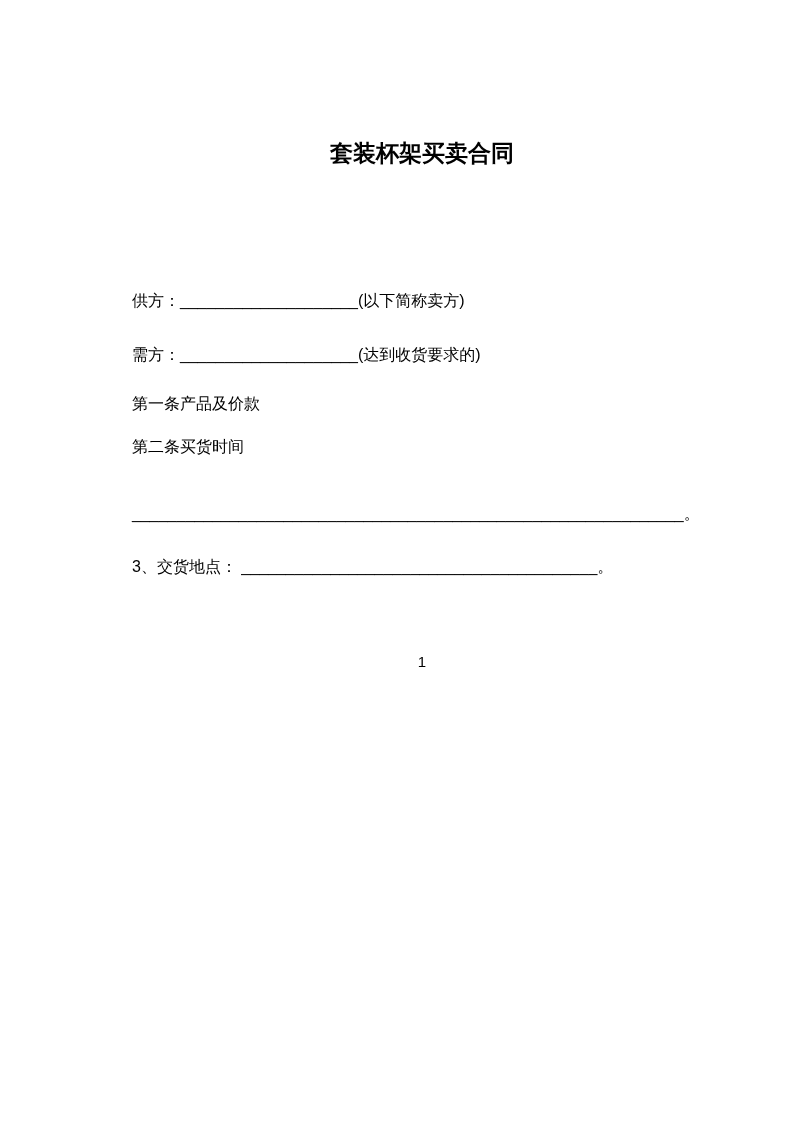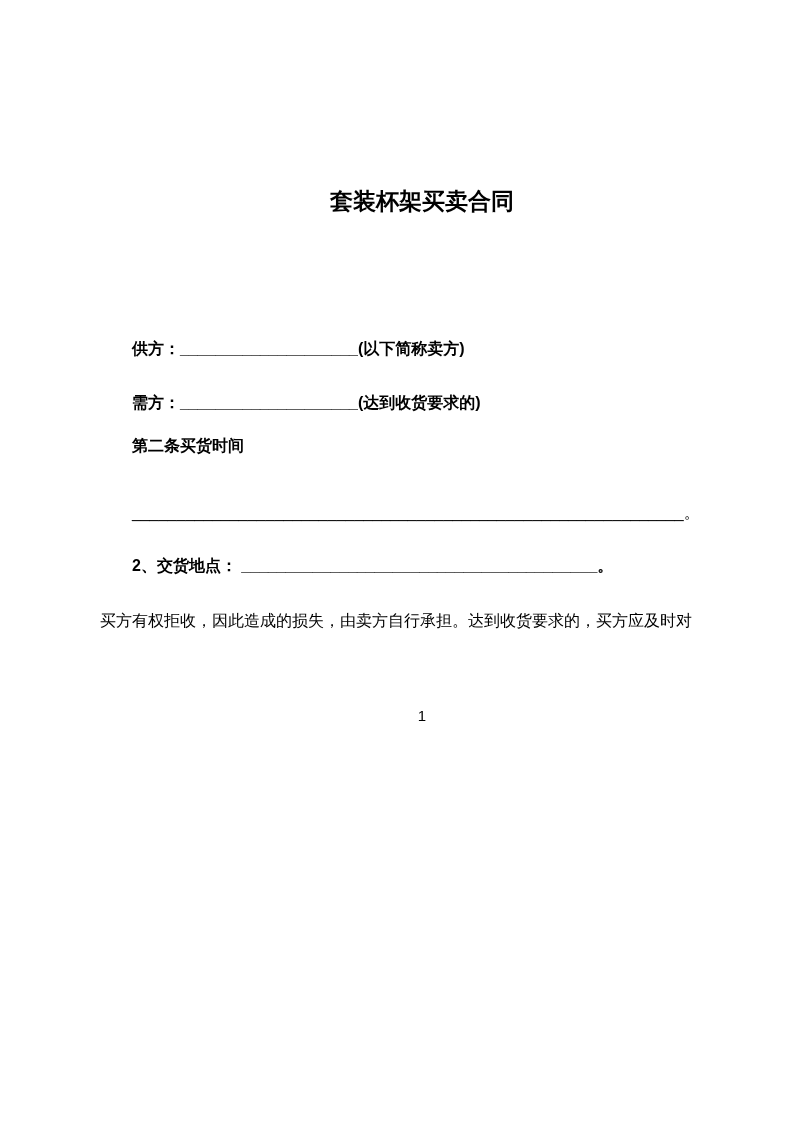--- a/index.html
+++ b/index.html
@@ -2,57 +2,57 @@
 <html><head>
 <meta charset="utf-8">
 <style>
   html,body{margin:0;padding:0;}
   body{
     width:793px;height:1122px;
     background:#ffffff;color:#000000;
     font-family:"Liberation Sans","DejaVu Sans",sans-serif;
     overflow:hidden;
   }
-  .doc{padding:135px 49px 0 100px;margin-top:48px;}
+  .doc{padding:135px 49px 0 100px;}
   .title{
     font-size:23px;line-height:36px;font-weight:700;
     text-align:center;margin:0;
   }
   .p{font-size:16px;line-height:28px;margin:0;word-break:break-all;}
   .ind{text-indent:32px;}
-  .b{font-weight:700;}
+  .b{font-weight:400;}
   .pagenum{
     font-size:15px;line-height:20px;text-align:center;
     margin-top:71px;
   }
 </style>
 </head>
 <body>
 
 <div class="doc">
 
   <h1 class="title">套装杯架买卖合同</h1>
 
   <p class="p b ind" style="margin-top:116px">供方：____________________(以下简称卖方)</p>
 
   <p class="p b ind" style="margin-top:26px">需方：____________________(达到收货要求的)</p>
 
+  <p class="p b ind" style="margin-top:21px">第一条产品及价款</p>
 
   <p class="p b ind" style="margin-top:15px">第二条买货时间</p>
 
   <p class="p ind" style="margin-top:39px">______________________________________________________________。</p>
 
 
 
   <div style="margin-top:25px">
   </div>
 
-  <p class="p b ind" style="margin-top:24px">2、交货地点： ________________________________________。</p>
+  <p class="p b ind" style="margin-top:24px">3、交货地点： ________________________________________。</p>
 
   <div style="margin-top:27px">
-    <p class="p">买方有权拒收，因此造成的损失，由卖方自行承担。达到收货要求的，买方应及时对</p>
   </div>
 
 
 
   <div class="pagenum">1</div>
 
 </div>
 
 </body></html>

